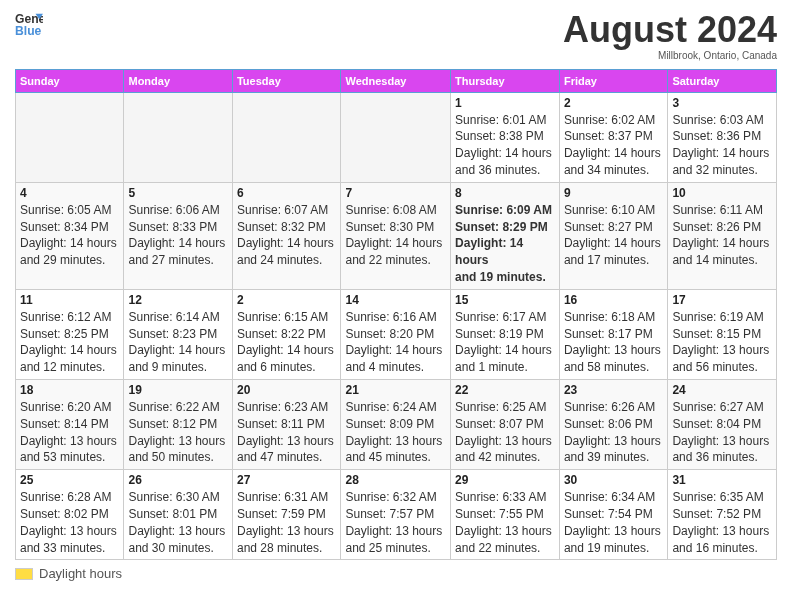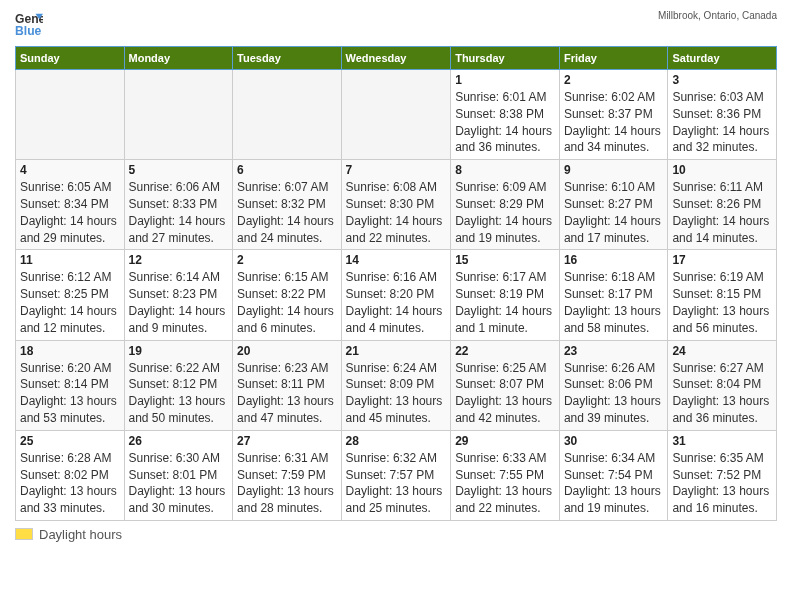--- a/index.html
+++ b/index.html
@@ -37,21 +37,21 @@
     .location {
       font-size: 10px;
       color: #555;
     }
     table {
       width: 100%;
       border-collapse: collapse;
       font-size: 10px;
     }
     th {
-      background-color: #4d7c0f;
+      background-color: #d946ef;
       color: #fff;
       text-align: left;
       padding: 5px 4px;
       font-size: 11px;
       border: 1px solid #5a9fd4;
     }
     td {
       border: 1px solid #ccc;
       vertical-align: top;
       padding: 3px 4px;
@@ -97,20 +97,21 @@
 
 <div class="header">
   <div class="logo">
     <svg class="logo-icon" viewBox="0 0 30 30">
       <text x="0" y="14" font-size="13" font-weight="bold" fill="#333">General</text>
       <text x="0" y="27" font-size="13" font-weight="bold" fill="#4a90d9">Blue</text>
       <polygon points="22,4 30,4 26,10" fill="#4a90d9"></polygon>
     </svg>
   </div>
   <div class="title-block">
+    <div class="month-title">August 2024</div>
     <div class="location">Millbrook, Ontario, Canada</div>
   </div>
 </div>
 
 <table>
   <thead>
     <tr id="weekday-header">
         <th>Sunday</th>
         <th>Monday</th>
         <th>Tuesday</th>
@@ -172,21 +173,21 @@
         </td>
         <td>
           <div class="day-num">7</div>
           <div class="day-detail" style="white-space: pre-line;">Sunrise: 6:08 AM
 Sunset: 8:30 PM
 Daylight: 14 hours
 and 22 minutes.</div>
         </td>
         <td>
           <div class="day-num">8</div>
-          <div class="day-detail" style="white-space: pre-line;">Sunrise: 6:09 AM
+          <div class="day-detail" style="white-space: pre-line; font-weight: bold;">Sunrise: 6:09 AM
 Sunset: 8:29 PM
 Daylight: 14 hours
 and 19 minutes.</div>
         </td>
         <td>
           <div class="day-num">9</div>
           <div class="day-detail" style="white-space: pre-line;">Sunrise: 6:10 AM
 Sunset: 8:27 PM
 Daylight: 14 hours
 and 17 minutes.</div>

